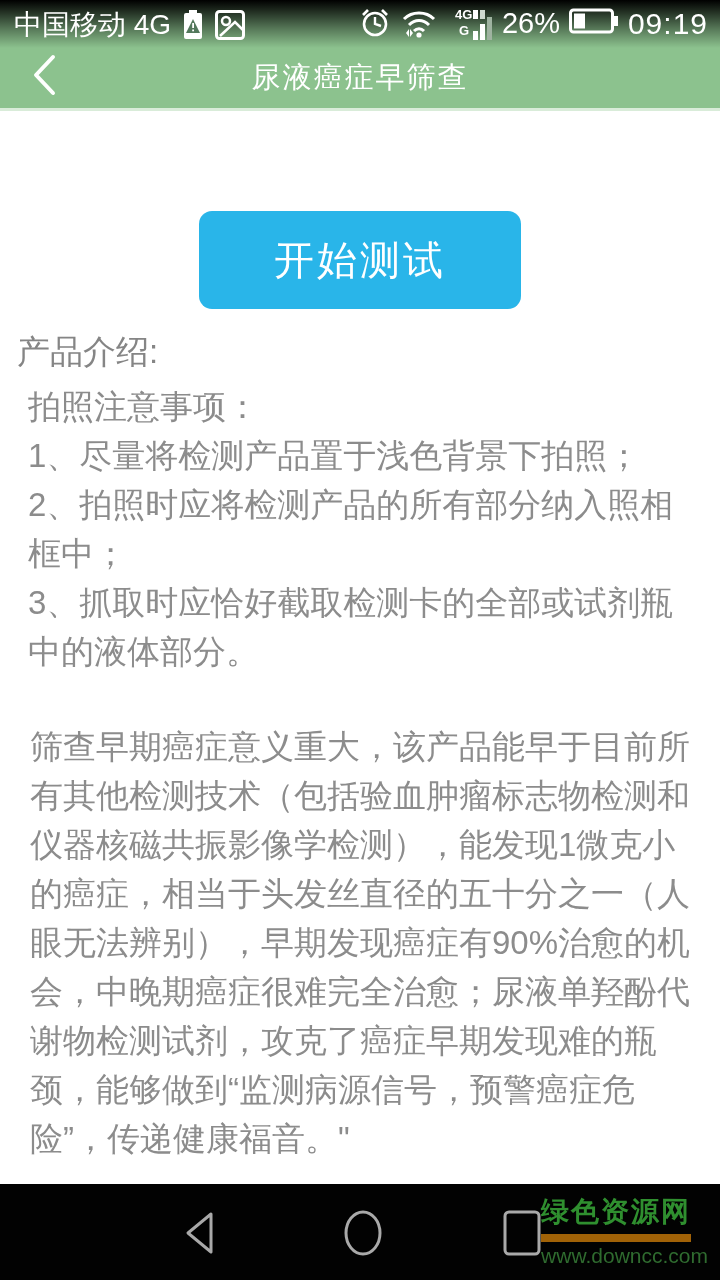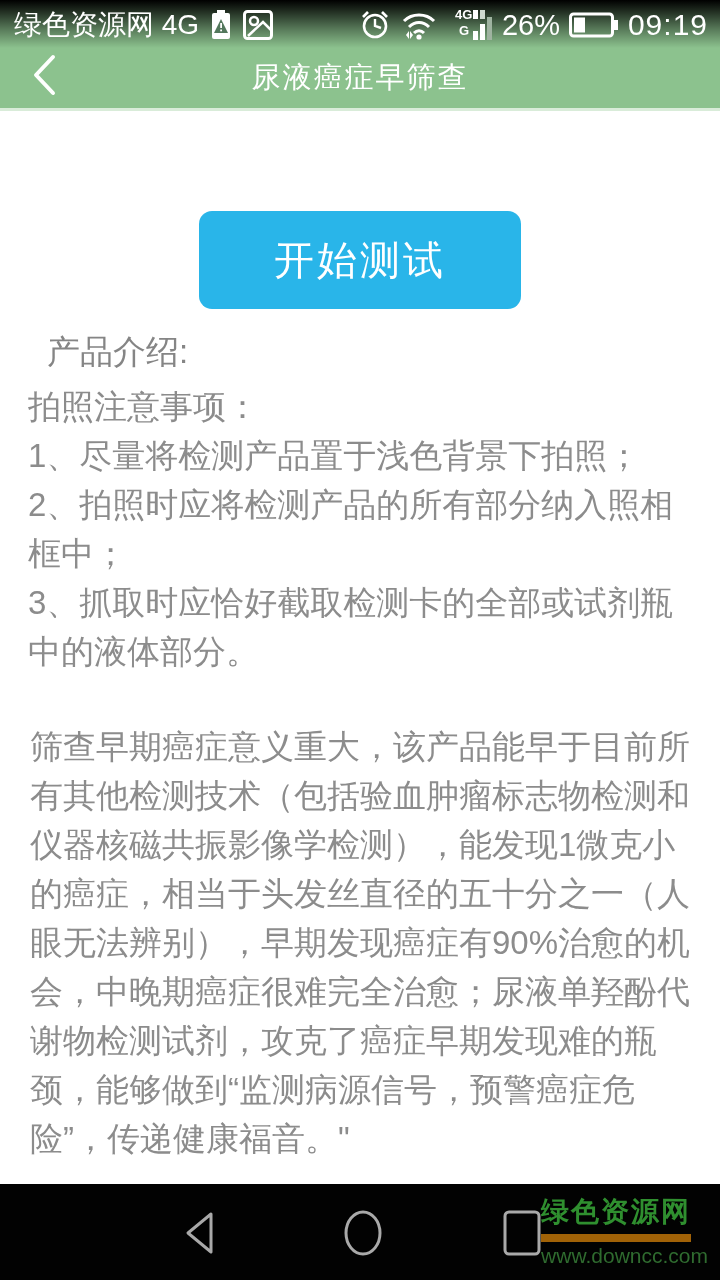--- a/index.html
+++ b/index.html
@@ -16,21 +16,21 @@
     position:absolute; top:0; left:0; width:720px; height:111px;
     background:#8cc28e; border-bottom:3px solid #d9ecd9;
   }
   .statusbar {
     position:relative; height:48px;
     background:linear-gradient(180deg, #000 0%, rgba(0,0,0,.78) 22%, rgba(0,0,0,.38) 60%, rgba(0,0,0,0) 100%);
     display:flex; align-items:center; padding:2px 12px 0 14px;
     color:#fff; font-size:28px;
   }
   .sb-left { display:flex; align-items:center; gap:10px; }
-  .sb-right { margin-left:auto; display:flex; align-items:center; gap:9px; }
+  .sb-right { margin-left:auto; display:flex; align-items:flex-start; gap:9px; }
   .sb-ico { display:inline-flex; align-items:center; }
   .sb-time { font-size:30px; letter-spacing:1px; }
   .sb-pct { font-size:29px; }
 
   .header {
     position:relative; height:60px;
     display:flex; align-items:center; justify-content:center;
   }
   .back-btn {
     position:absolute; left:20px; top:4px; width:48px; height:48px;
@@ -45,21 +45,21 @@
   .start-button {
     display:block; margin:97px auto 16px auto;
     width:322px; height:98px;
     background:#29b5e9; border:none; border-radius:13px;
     color:#ffffff; font-size:40px; letter-spacing:3px;
     font-family:inherit; cursor:pointer;
   }
 
   .textwrap { padding:0 18px 0 17px; color:#8a8a8a; }
   .sec-heading { font-size:33px; color:#858585; }
-  .h-intro { margin-top:21px;margin-left:30px; }
+  .h-intro { margin-top:21px; }
   .body-txt { font-size:33px; line-height:49px; color:#8c8c8c; }
   .notes { margin:7px 0 0 11px; }
   .desc { margin:46px 0 0 13px; }
 
   
   .navbar {
     position:absolute; left:0; bottom:0; width:720px; height:96px;
     background:#020202;
   }
   .nav-ico { position:absolute; top:25px; cursor:pointer; }
@@ -76,21 +76,21 @@
 </style>
 </head>
 <body>
 
 <div class="screen">
 
   <div class="topbar">
 
     <div class="statusbar">
       <div class="sb-left">
-        <span>绿色资源网 4G</span>
+        <span>中国移动 4G</span>
         <span class="sb-ico">
           <svg width="24" height="32" viewBox="0 0 24 32">
             <rect x="8" y="1" width="8" height="3" fill="#fff"></rect>
             <rect x="3" y="4" width="18" height="26" rx="2" fill="#fff"></rect>
             <polygon points="12,10 19,24 5,24" fill="#53785c"></polygon>
             <rect x="11.2" y="14" width="1.8" height="5" fill="#fff"></rect>
             <rect x="11.2" y="20.5" width="1.8" height="1.8" fill="#fff"></rect>
           </svg>
         </span>
         <span class="sb-ico">

